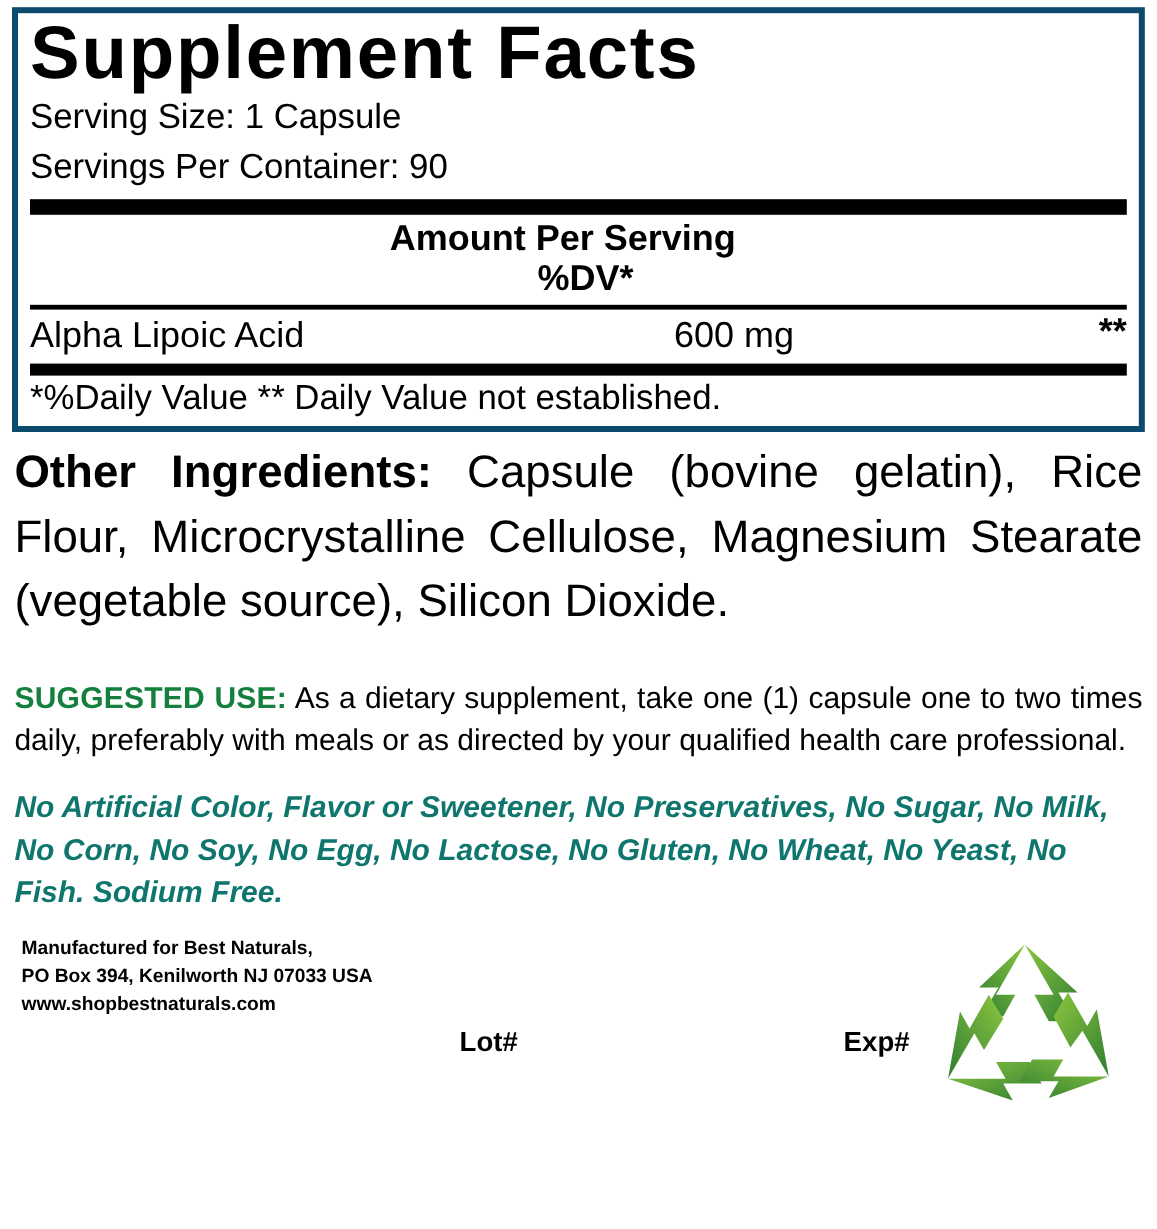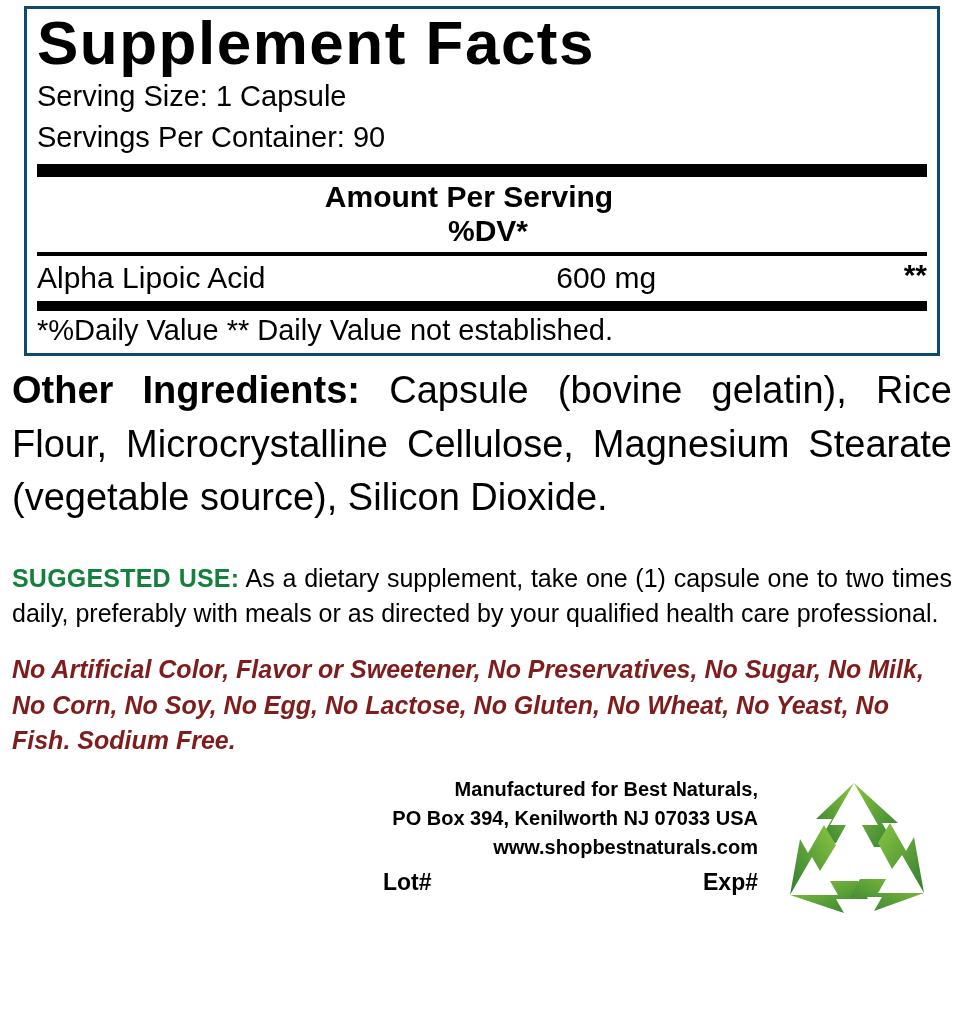--- a/index.html
+++ b/index.html
@@ -17,24 +17,24 @@
   .page {
     position: relative;
     width: 964px;
     height: 1024px;
     box-sizing: border-box;
     padding: 6px 8px 0 8px;
   }
 
   
   .sf-panel {
-    border: 3px solid #0c4a6e;
+    border: 5px solid #0c4a6e;
     box-sizing: border-box;
     padding: 0 10px 4px 10px;
-    margin: 0 16px;
+    margin: 0 2px;
   }
   .sf-title {
     font-size: 62px;
     font-weight: bold;
     line-height: 1.02;
     letter-spacing: 1.5px;
     margin: 2px 0 2px 0;
     white-space: nowrap;
   }
   .sf-serving {
@@ -121,37 +121,37 @@
     margin: 36px 4px 0 4px;
   }
   .sug-label {
     color: #15803d;
     font-weight: bold;
     letter-spacing: 0.2px;
   }
 
   
   .claims {
-    color: #7f1d1d;
+    color: #0f766e;
     font-style: italic;
     font-weight: bold;
     font-size: 25px;
     line-height: 1.42;
     margin: 22px 4px 0 4px;
   }
 
   
   .footer {
     position: relative;
     margin-top: 16px;
     height: 170px;
   }
   .footer-text {
-    text-align: right;
-    font-size: 20px;
+    text-align: left;
+    font-size: 16px;
     font-weight: bold;
     line-height: 1.46;
     width: 740px;
     margin-left: 10px;
   }
   .lot-row {
     display: flex;
     font-size: 23px;
     font-weight: bold;
     margin-top: 6px;

